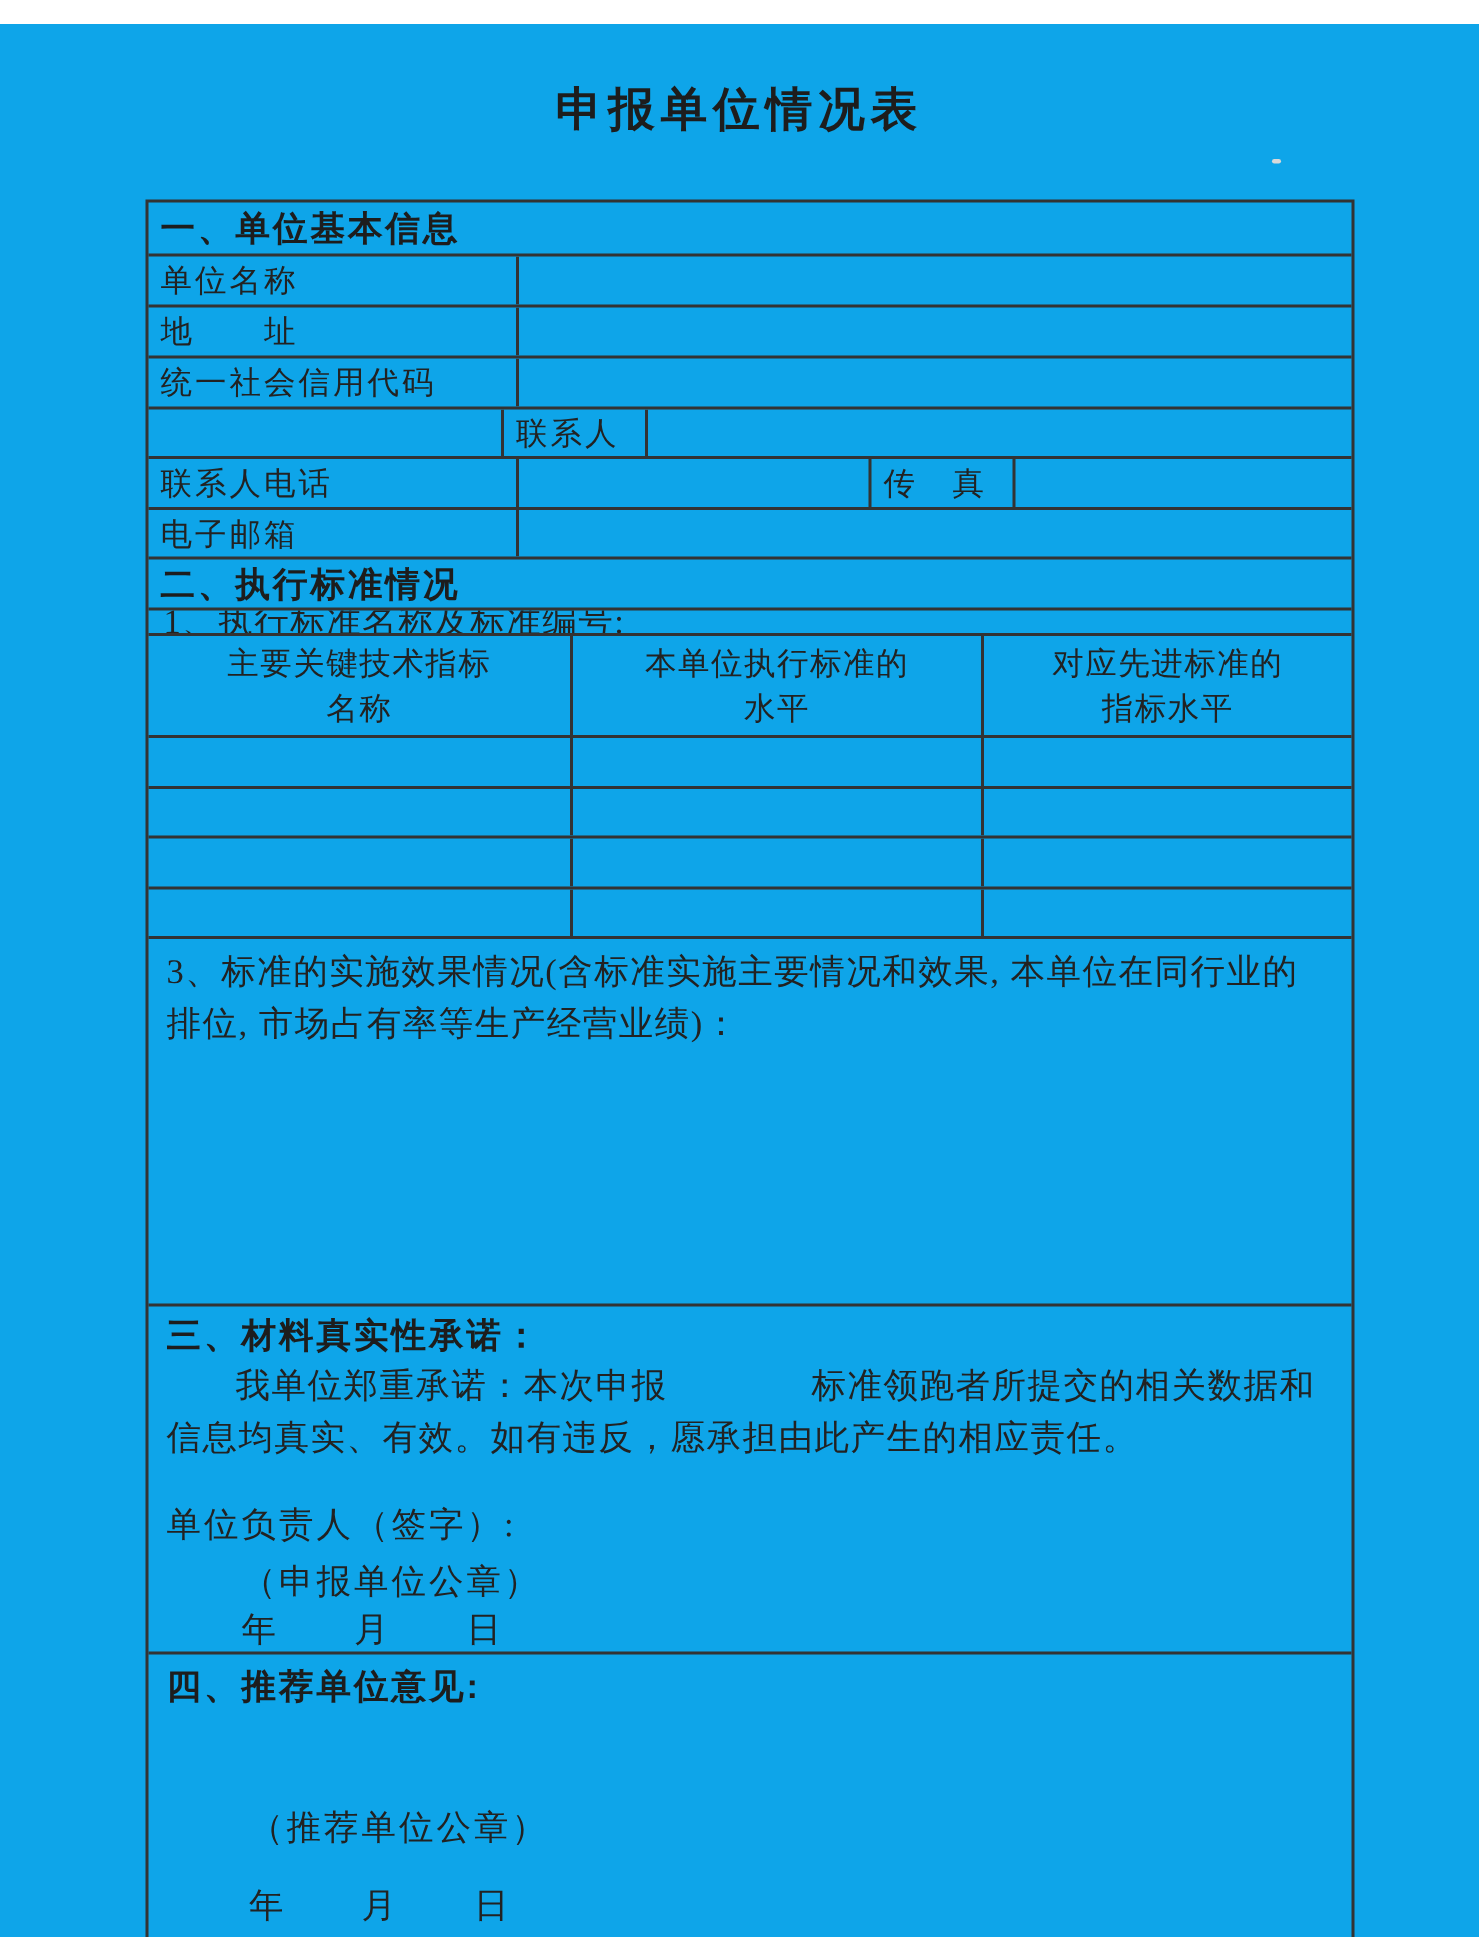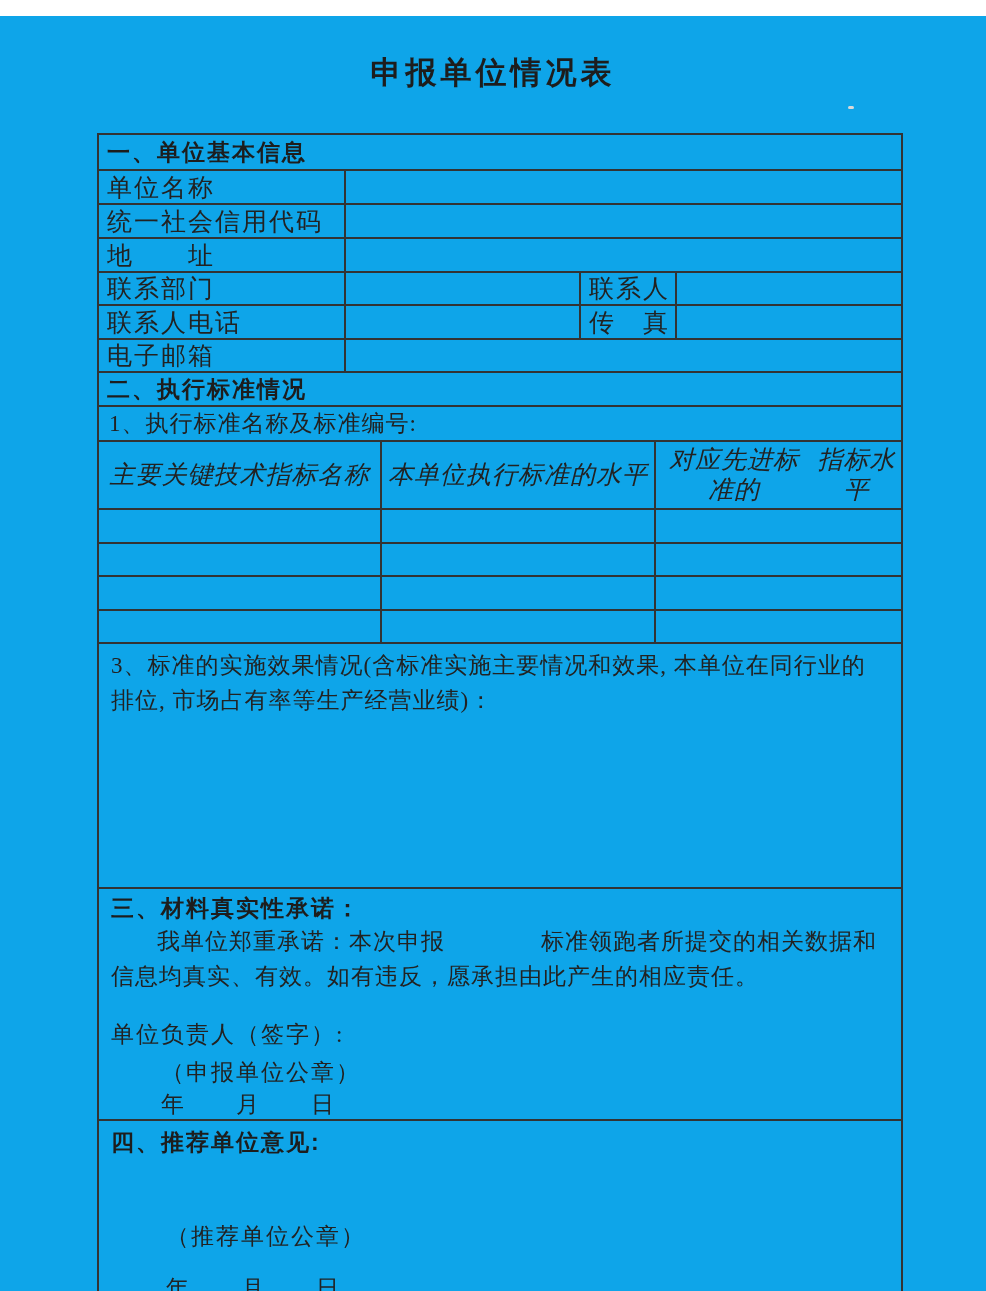--- a/index.html
+++ b/index.html
@@ -15,42 +15,42 @@
   }
   .form {
     position:absolute; left:97px; top:117px; width:806px;
     border:2px solid #333; box-sizing:border-box; background:transparent;
   }
   .row { display:flex; border-top:2px solid #333; box-sizing:border-box; overflow:hidden; }
   .row:first-child { border-top:none; }
   .cell {
     box-sizing:border-box; border-left:2px solid #333;
     display:flex; align-items:center; padding:1px 8px;
-    font-size:25px; letter-spacing:2px; overflow:hidden; white-space:nowrap;
+    font-size:21px; letter-spacing:2px; overflow:hidden; white-space:nowrap;
   }
   .cell:first-child { border-left:none; }
   .w245 { width:245px; flex:0 0 245px; }
   .w235 { width:235px; flex:0 0 235px; }
   .w96  { width:96px;  flex:0 0 96px; }
   .w281 { width:281px; flex:0 0 281px; }
   .w274 { width:274px; flex:0 0 274px; }
   .grow { flex:1 1 auto; }
-  .h34 { height:34px; } .h33 { height:33px; } .h35 { height:35px; }
+  .h34 { height:34px; } .h33 { height:33px; } .h35 { height:17px; }
   .h68 { height:68px; } .h201 { height:245px; } .h232 { height:232px; } .h199 { height:199px; }
   .sec-row { align-items:center; }
   .sec-text {
     font-family:"Liberation Sans","DejaVu Sans",sans-serif;
     font-weight:700; font-size:23px; letter-spacing:2px; color:#1d1d1d;
     padding:0 8px; white-space:nowrap;
   }
   .plain-row { display:flex; align-items:center; }
   .plain-text { font-size:23px; letter-spacing:1px; padding:0 10px; white-space:nowrap; }
   .th {
-    justify-content:center; text-align:center;
-    line-height:30px; padding:14px 0; white-space:normal; letter-spacing:1px;font-style:italic;
+    flex-direction:column; justify-content:center; text-align:center;
+    line-height:30px; padding:14px 0; white-space:normal; letter-spacing:1px;
   }
   .block { display:block; }
   .pad-block { padding:4px 12px 0 12px; }
   .para { margin:0; font-size:23px; line-height:35px; letter-spacing:1px; text-indent:2em; }
   .effect-para { margin:0; font-size:23px; line-height:35px; letter-spacing:1px; }
   .signer { margin-top:26px; line-height:30px; font-size:23px; letter-spacing:2px; }
   .center-line { text-align:left; font-size:23px; letter-spacing:2px; line-height:30px; }
   .shift50 { transform:translateX(50px); }
   .shift55 { transform:translateX(55px); }
   .seal1 { margin-top:8px; }
@@ -72,31 +72,30 @@
     <div class="row h34 sec-row">
       <div class="sec-text">一、单位基本信息</div>
     </div>
 
     <div class="row h34">
       <div class="cell w245">单位名称</div>
       <div class="cell grow"></div>
     </div>
 
     <div class="row h34">
+      <div class="cell w245">地　　址</div>
+      <div class="cell grow"></div>
+    </div>
+
+    <div class="row h34">
       <div class="cell w245">统一社会信用代码</div>
       <div class="cell grow"></div>
     </div>
 
-    <div class="row h34">
-      <div class="cell w245">地　　址</div>
-      <div class="cell grow"></div>
-    </div>
-
     <div class="row h33">
-      <div class="cell w245">联系部门</div>
       <div class="cell w235"></div>
       <div class="cell w96">联系人</div>
       <div class="cell grow"></div>
     </div>
 
     <div class="row h34">
       <div class="cell w245">联系人电话</div>
       <div class="cell w235"></div>
       <div class="cell w96">传　真</div>
       <div class="cell grow"></div>

